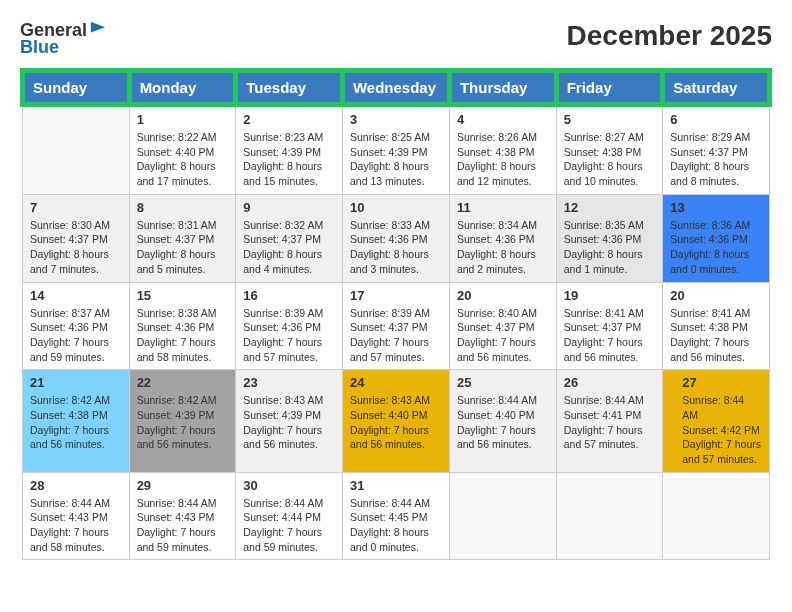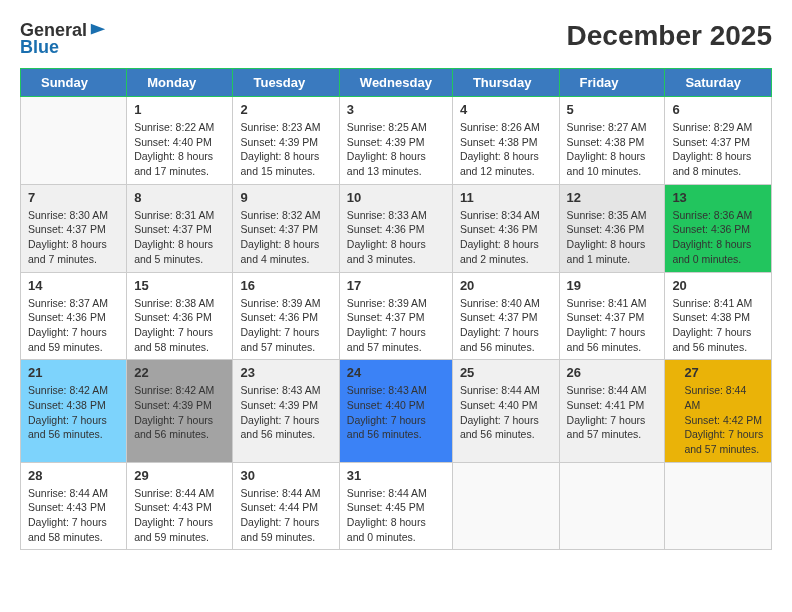--- a/index.html
+++ b/index.html
@@ -50,24 +50,24 @@
     }
     .calendar {
       width: 100%;
       border-collapse: collapse;
       border: 1px solid #ccc;
     }
     .calendar th {
       background-color: #3a7abf;
       color: white;
       text-align: left;
-      padding: 6px 20px;
-      font-size: 13px;
-      font-weight: bold;
-      border: 1px solid #22c55e;
+      padding: 6px 8px;
+      font-size: 15px;
+      font-weight: bold;
+      border: 5px solid #22c55e;
     }
     .calendar td {
       vertical-align: top;
       padding: 5px 7px;
       border: 1px solid #ccc;
       width: 107px;
       font-size: 11px;
       color: #333;
       background: #fff;
       min-height: 80px;
@@ -86,21 +86,21 @@
       line-height: 1.4;
       color: #333;
     }
   </style>
 </head>
 <body>
 
 <div class="header-area">
   <div class="logo">
     <div style="display:flex;flex-direction:column;align-items:flex-start;">
-      <div style="display:flex;align-items:center;">
+      <div style="display:flex;align-items:flex-start;">
         <span class="logo-text-general">General</span>
         <svg class="logo-icon" viewBox="0 0 20 20" xmlns="http://www.w3.org/2000/svg">
           <polygon points="2,2 18,8 2,14" fill="#1a6faf"></polygon>
         </svg>
       </div>
       <span class="logo-text-blue" style="margin-top:-4px;">Blue</span>
     </div>
   </div>
   <div class="title-area">
     <div class="month-title">December 2025</div>
@@ -165,21 +165,21 @@
           <div class="day-info">Sunrise: 8:33 AM<br>Sunset: 4:36 PM<br>Daylight: 8 hours and 3 minutes.</div>
         </td>
         <td style="background: rgb(240, 240, 240);">
           <span class="day-number">11</span>
           <div class="day-info">Sunrise: 8:34 AM<br>Sunset: 4:36 PM<br>Daylight: 8 hours and 2 minutes.</div>
         </td>
         <td style="background: #e5e5e5;">
           <span class="day-number">12</span>
           <div class="day-info">Sunrise: 8:35 AM<br>Sunset: 4:36 PM<br>Daylight: 8 hours and 1 minute.</div>
         </td>
-        <td style="background: #22c55e;">
+        <td style="background: #3b82f6;">
           <span class="day-number">13</span>
           <div class="day-info">Sunrise: 8:36 AM<br>Sunset: 4:36 PM<br>Daylight: 8 hours and 0 minutes.</div>
         </td>
       </tr>
       <tr>
         <td>
           <span class="day-number">14</span>
           <div class="day-info">Sunrise: 8:37 AM<br>Sunset: 4:36 PM<br>Daylight: 7 hours and 59 minutes.</div>
         </td>
         <td>
@@ -213,21 +213,21 @@
           <div class="day-info">Sunrise: 8:42 AM<br>Sunset: 4:38 PM<br>Daylight: 7 hours and 56 minutes.</div>
         </td>
         <td style="background: #a3a3a3;">
           <span class="day-number">22</span>
           <div class="day-info">Sunrise: 8:42 AM<br>Sunset: 4:39 PM<br>Daylight: 7 hours and 56 minutes.</div>
         </td>
         <td style="background: rgb(240, 240, 240);">
           <span class="day-number">23</span>
           <div class="day-info">Sunrise: 8:43 AM<br>Sunset: 4:39 PM<br>Daylight: 7 hours and 56 minutes.</div>
         </td>
-        <td style="background: #3b82f6; margin-top: 24px;">
+        <td style="background: #eab308; margin-top: 24px;">
           <span class="day-number">24</span>
           <div class="day-info">Sunrise: 8:43 AM<br>Sunset: 4:40 PM<br>Daylight: 7 hours and 56 minutes.</div>
         </td>
         <td style="background: rgb(240, 240, 240);">
           <span class="day-number">25</span>
           <div class="day-info">Sunrise: 8:44 AM<br>Sunset: 4:40 PM<br>Daylight: 7 hours and 56 minutes.</div>
         </td>
         <td style="background: rgb(240, 240, 240);">
           <span class="day-number">26</span>
           <div class="day-info">Sunrise: 8:44 AM<br>Sunset: 4:41 PM<br>Daylight: 7 hours and 57 minutes.</div>

